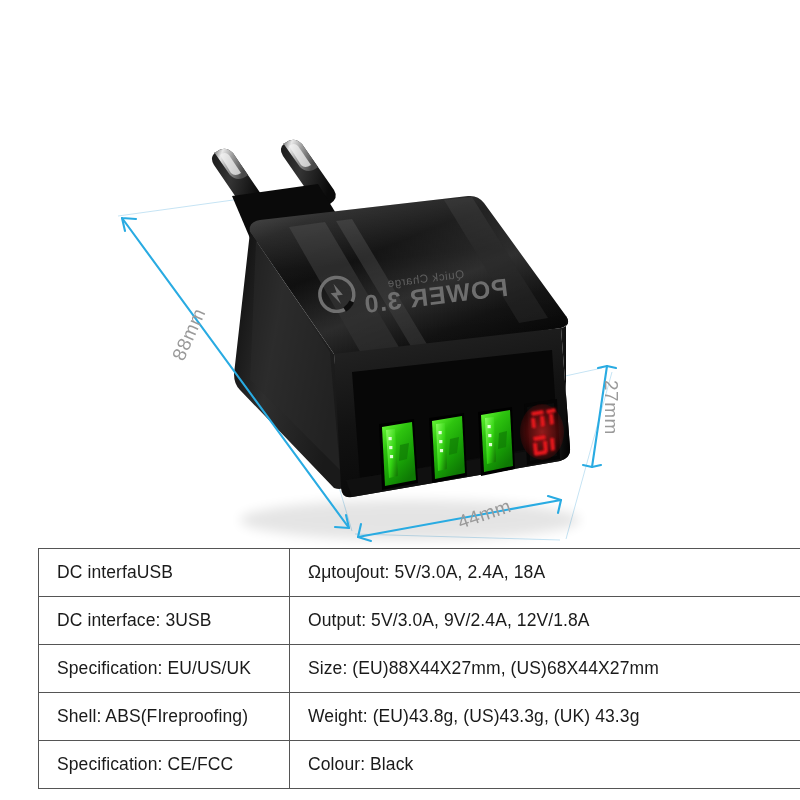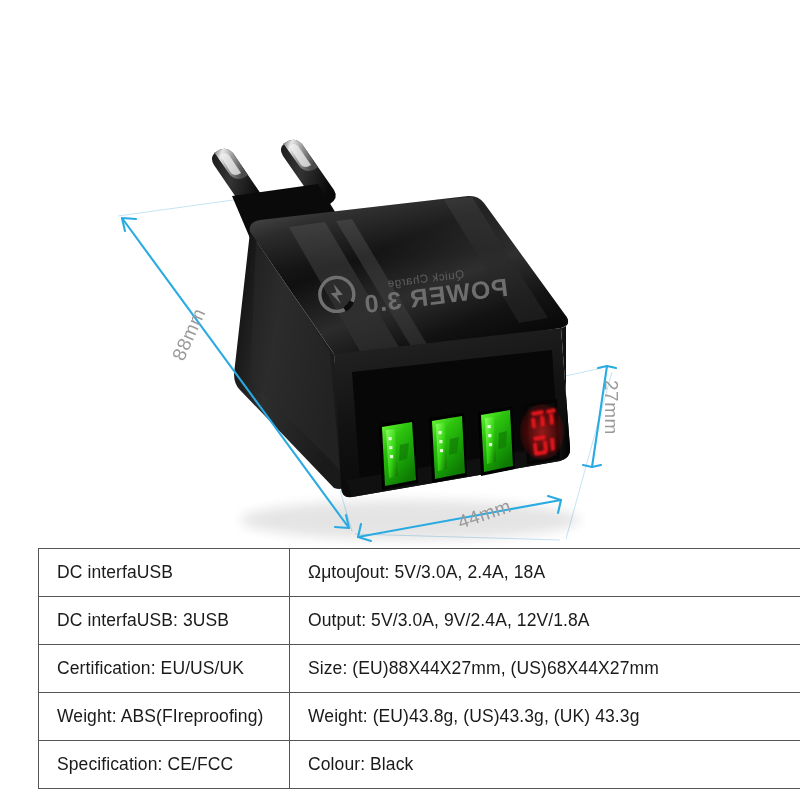--- a/index.html
+++ b/index.html
@@ -278,29 +278,29 @@
   <div class="dim-label" id="dim-label-44">44mm</div>
 </div>
 
 <table id="spec-table">
   <tbody>
     <tr>
       <td class="col-left">DC interfaUSB</td>
       <td class="col-right">Ωμtouʃout:  5V/3.0A, 2.4A, 18A</td>
     </tr>
     <tr>
-      <td class="col-left">DC interfaUSB: 3USB</td>
+      <td class="col-left">DC interface: 3USB</td>
       <td class="col-right">Output:  5V/3.0A, 9V/2.4A, 12V/1.8A</td>
     </tr>
     <tr>
-      <td class="col-left">Certification: EU/US/UK</td>
+      <td class="col-left">Specification: EU/US/UK</td>
       <td class="col-right">Size: (EU)88X44X27mm,  (US)68X44X27mm</td>
     </tr>
     <tr>
-      <td class="col-left">Weight: ABS(FIreproofing)</td>
+      <td class="col-left">Shell: ABS(FIreproofing)</td>
       <td class="col-right">Weight: (EU)43.8g, (US)43.3g, (UK) 43.3g</td>
     </tr>
     <tr>
       <td class="col-left">Specification: CE/FCC</td>
       <td class="col-right">Colour: Black</td>
     </tr>
   </tbody>
 </table>
 
 </body></html>

